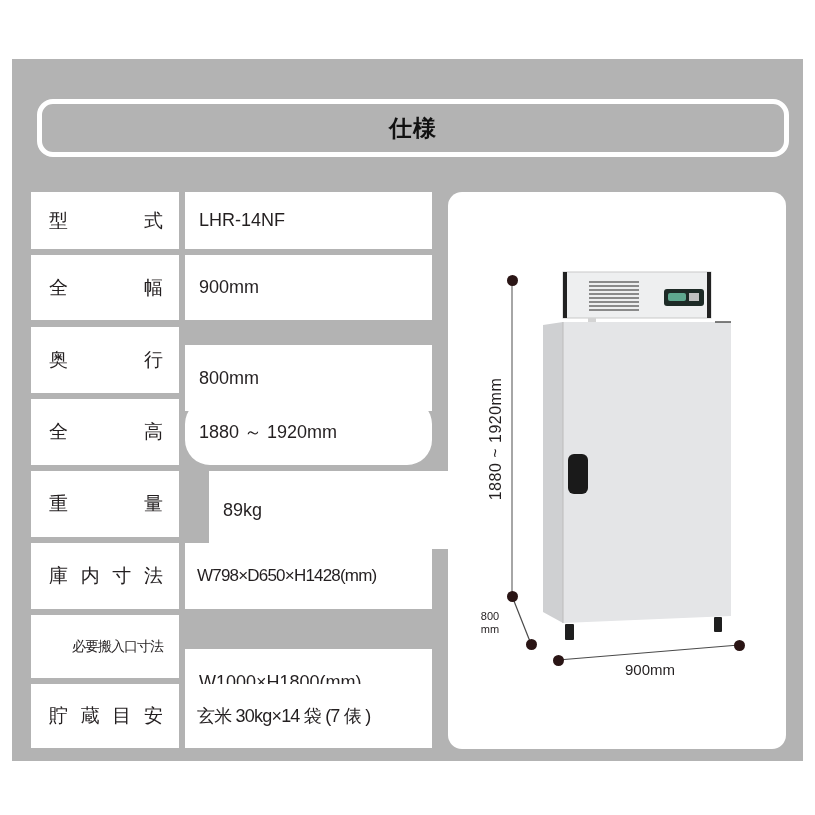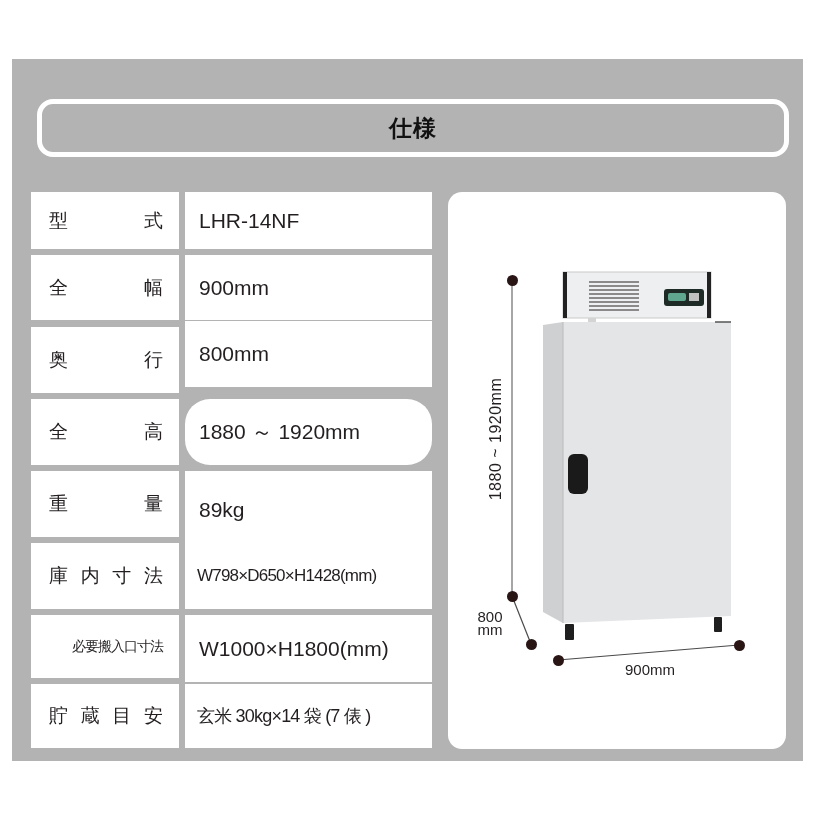--- a/index.html
+++ b/index.html
@@ -24,21 +24,21 @@
       color: #231f20; box-sizing: border-box;
     }
     .lbl {
       left: 31px; width: 148px; padding: 0 16px 0 18px;
       font-size: 19px; justify-content: space-between;
     }
     .lbl.spread4 { font-size: 19px; }
     .lbl.small { font-size: 14px; justify-content: flex-end; letter-spacing: -1px; }
     .val {
       left: 185px; width: 247px; padding-left: 14px;
-      font-family: "Liberation Sans", sans-serif; font-size: 21px;
+      font-family: "Liberation Sans", sans-serif; font-size: 18px;
     }
     .val.condensed { font-size: 17px; letter-spacing: -0.8px; padding-left: 12px; }
     .imgpanel {
       position: absolute; left: 448px; top: 192px; width: 338px; height: 557px;
       background: #ffffff; border-radius: 14px;
     }
     .dot {
       position: absolute; width: 11px; height: 11px; border-radius: 50%; background: #2a1515;
     }
     .dimtext {
@@ -63,46 +63,46 @@
 <div class="cell lbl" style="top:255px;height:65px;">
   <span>全</span>
   <span>幅</span>
 </div>
 <div class="cell val" style="top:255px;height:65px;">900mm</div>
 
 <div class="cell lbl" style="top:327px;height:66px;">
   <span>奥</span>
   <span>行</span>
 </div>
-<div class="cell val" style="top:321px;height:66px;">800mm</div>
+<div class="cell val" style="top:345px;height:66px;">800mm</div>
 
 <div class="cell lbl" style="top:399px;height:66px;">
   <span>全</span>
   <span>高</span>
 </div>
 <div class="cell val" style="top:399px;height:66px;border-radius:25px;">1880 ～ 1920mm</div>
 
 <div class="cell lbl" style="top:471px;height:66px;">
   <span>重</span>
   <span>量</span>
 </div>
-<div class="cell val" style="top:471px;height:78px;">89kg</div>
+<div class="cell val" style="top:471px;height:78px;margin-left:24px;">89kg</div>
 
 <div class="cell lbl spread4" style="top:543px;height:66px;">
   <span>庫</span>
   <span>内</span>
   <span>寸</span>
   <span>法</span>
 </div>
 <div class="cell val condensed" style="top:543px;height:66px;">W798×D650×H1428(mm)</div>
 
 <div class="cell lbl small" style="top:615px;height:63px;">
   <span>必要搬入口寸法</span>
 </div>
-<div class="cell val" style="top:615px;height:67px;">W1000×H1800(mm)</div>
+<div class="cell val" style="top:649px;height:67px;">W1000×H1800(mm)</div>
 
 <div class="cell lbl spread4" style="top:684px;height:64px;">
   <span>貯</span>
   <span>蔵</span>
   <span>目</span>
   <span>安</span>
 </div>
 <div class="cell val condensed" style="top:684px;height:64px;font-size:18px;">玄米 30kg×14 袋 (7 俵 )</div>
 
 <div class="imgpanel"></div>
@@ -142,17 +142,17 @@
   <rect x="714" y="617" width="8" height="15" rx="1" fill="#1f1f1f"></rect>
 </svg>
 
 <div class="dot" style="left:507px;top:275px;"></div>
 <div class="dot" style="left:507px;top:591px;"></div>
 <div class="dot" style="left:526px;top:639px;"></div>
 <div class="dot" style="left:553px;top:655px;"></div>
 <div class="dot" style="left:734px;top:640px;"></div>
 
 <div class="dimtext" style="left:417px;top:429px;width:160px;height:20px;text-align:center;font-size:16px;transform:rotate(-90deg);letter-spacing:0.5px;">1880 ~ 1920mm</div>
-<div class="dimtext" style="left:470px;top:610px;width:40px;text-align:center;font-size:15px;line-height:13px;">
+<div class="dimtext" style="left:470px;top:610px;width:40px;text-align:center;font-size:11px;line-height:13px;">
   <div>800</div>
   <div>mm</div>
 </div>
 <div class="dimtext" style="left:605px;top:661px;width:90px;text-align:center;font-size:15px;">900mm</div>
 
 </body></html>

